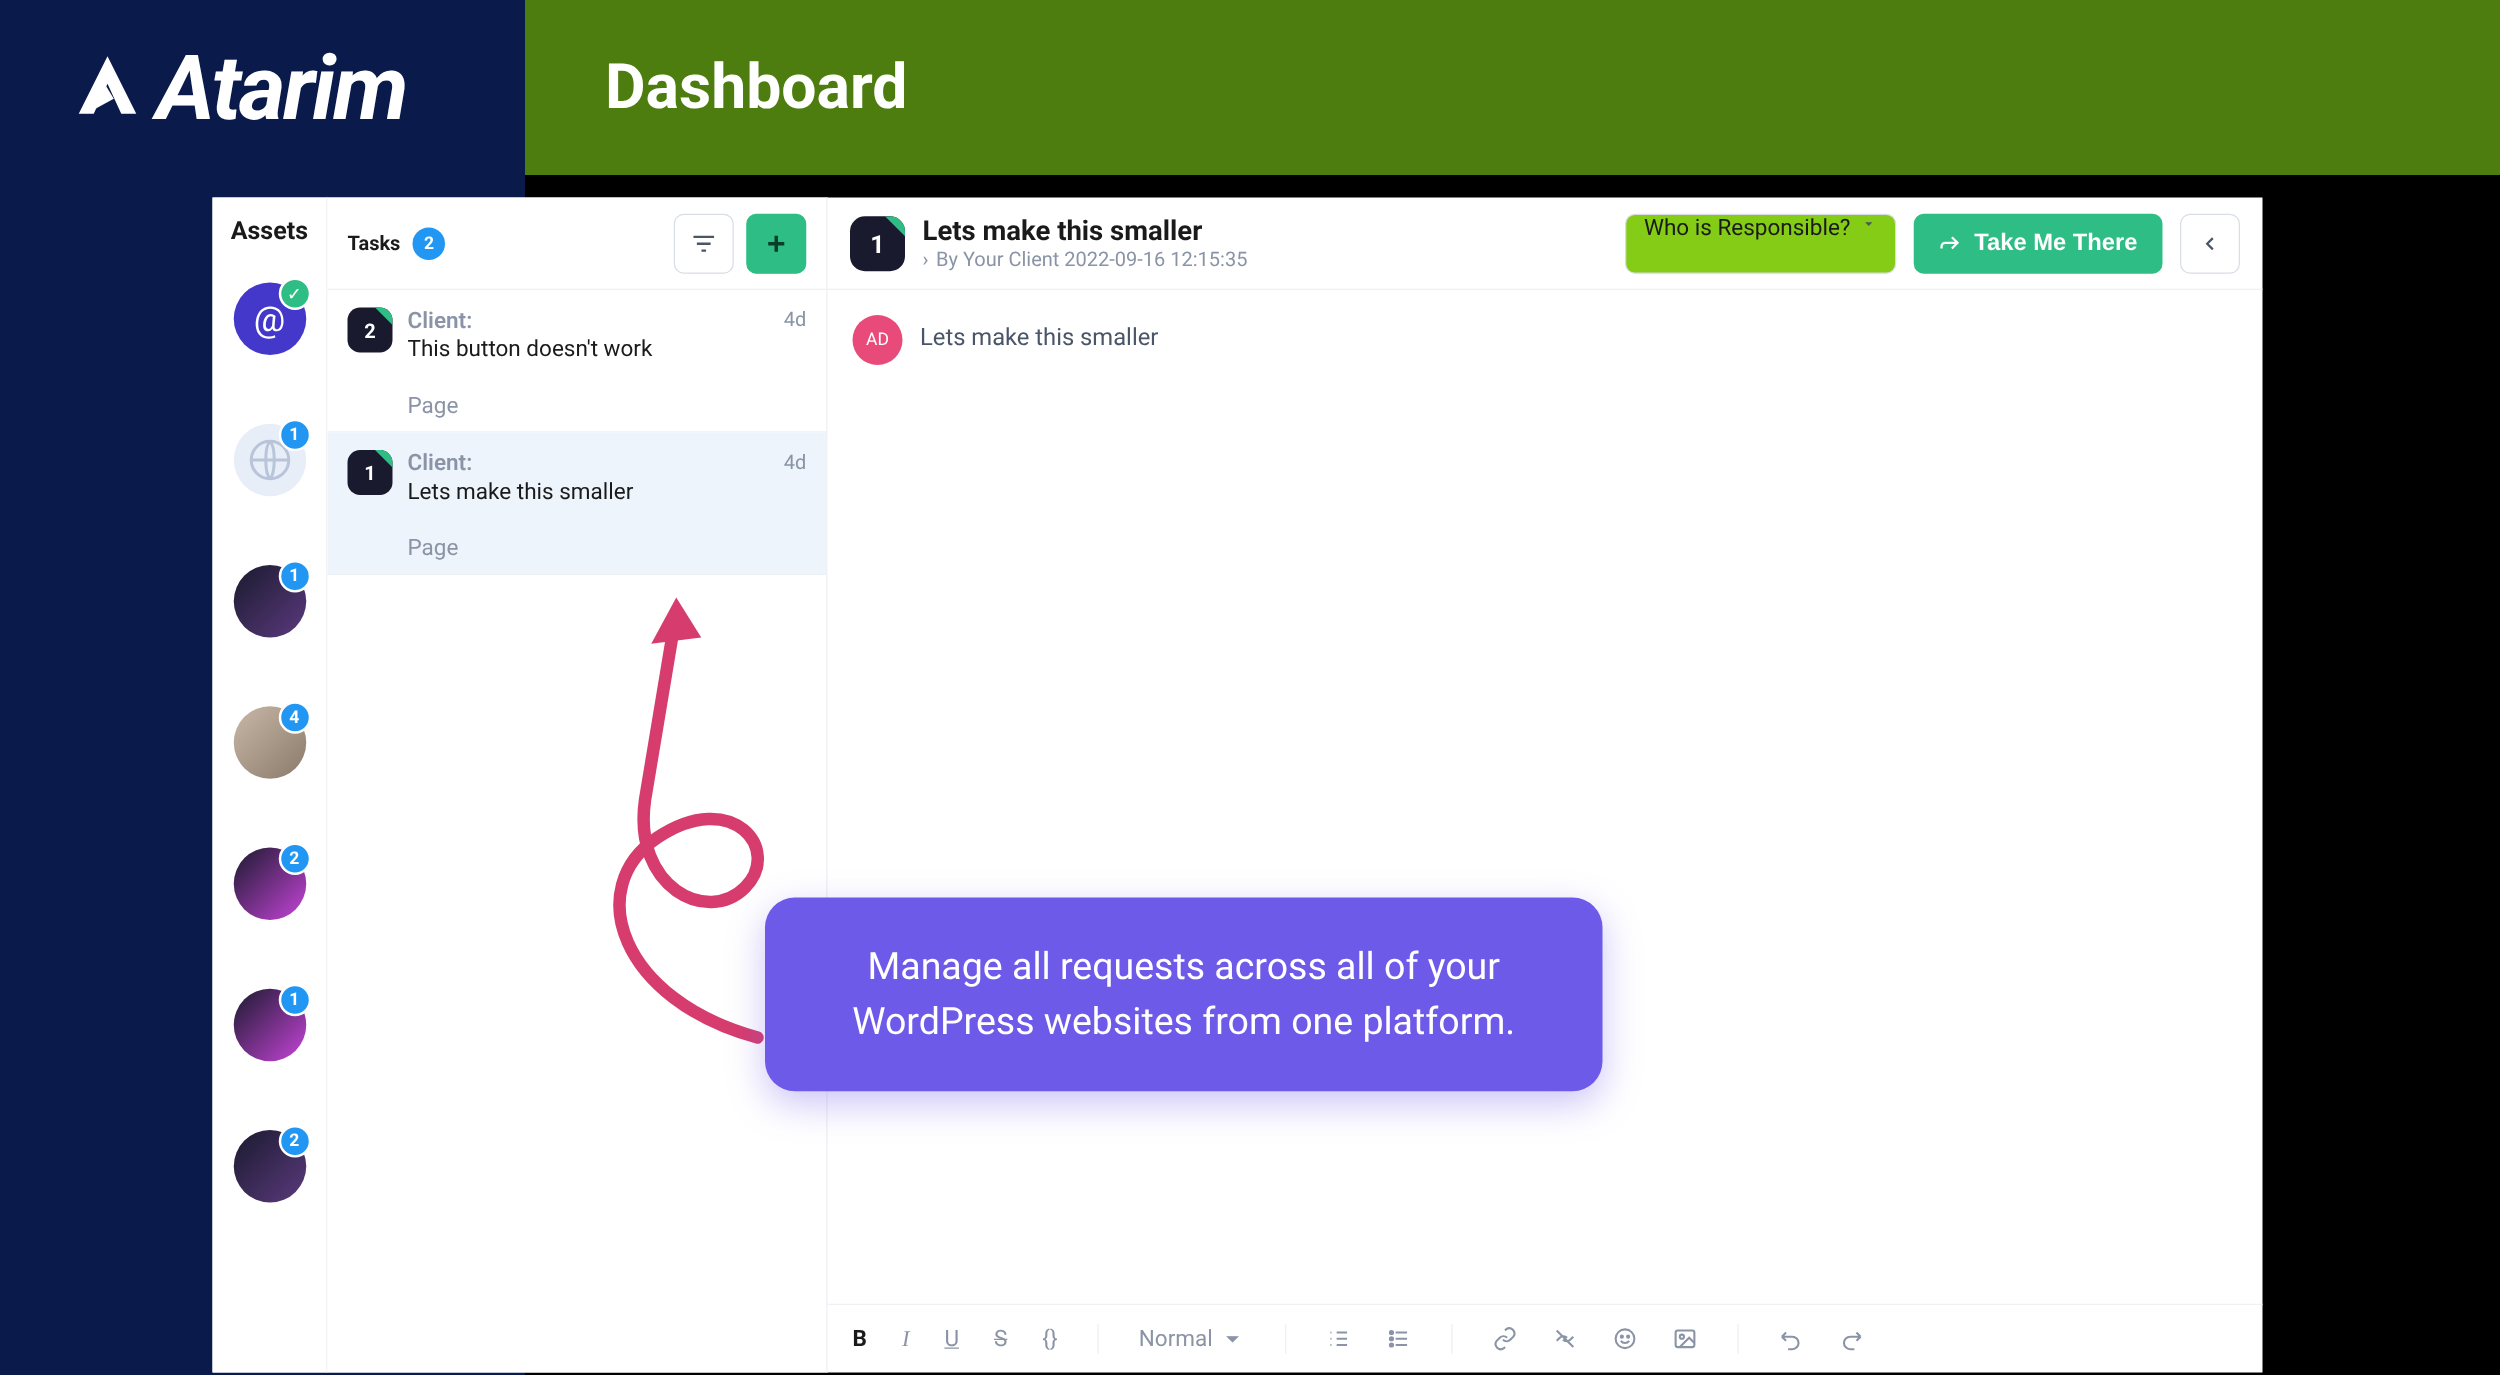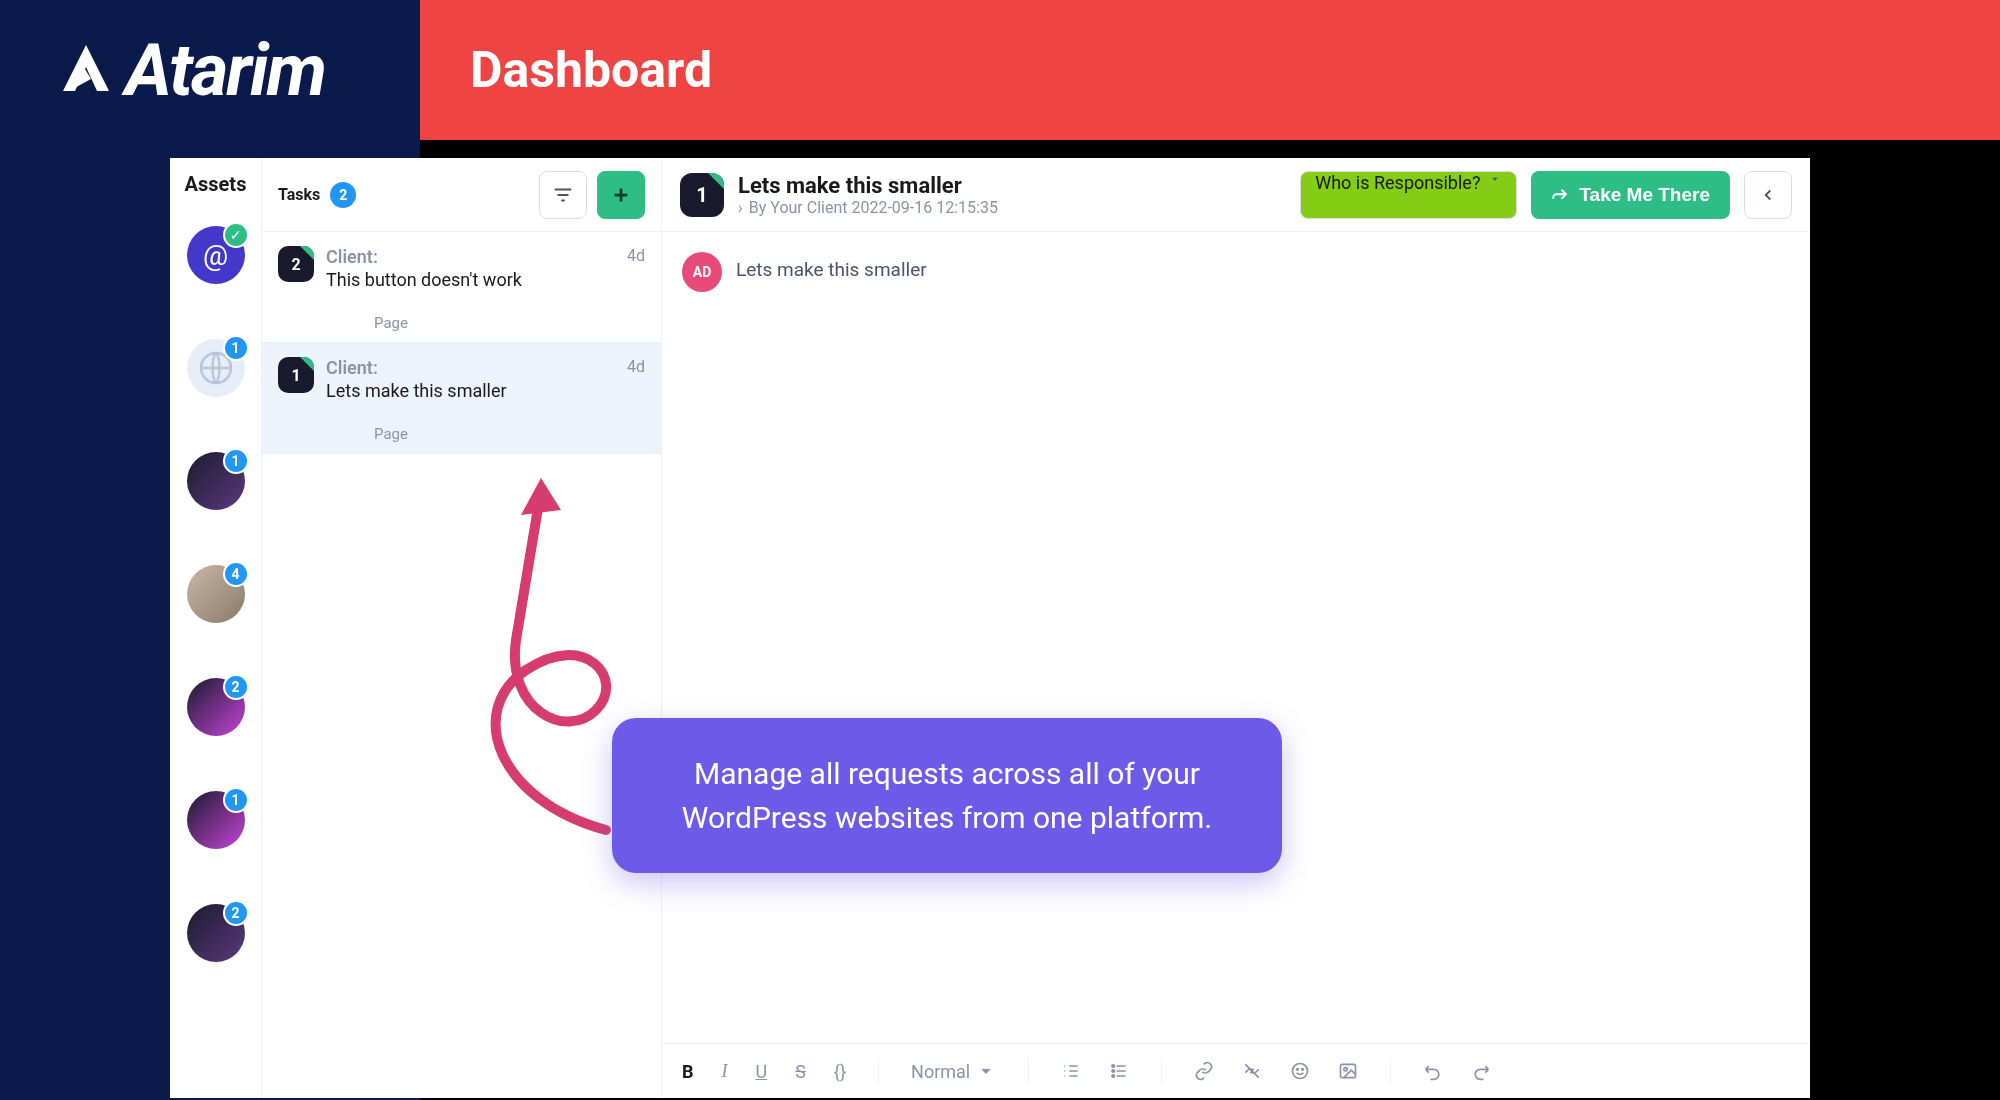--- a/index.html
+++ b/index.html
@@ -3,21 +3,21 @@
 <meta charset="utf-8">
 <style>
 * { margin: 0; padding: 0; box-sizing: border-box; }
 body { font-family: -apple-system, BlinkMacSystemFont, 'Segoe UI', Roboto, sans-serif; background: #000; width: 2000px; height: 1100px; overflow: hidden; position: relative; }
 
 
 .outer { display: flex; height: 140px; }
 .logo-box { width: 420px; background: #0a1a4a; display: flex; align-items: center; padding-left: 55px; }
 .logo { display: flex; align-items: center; gap: 8px; }
 .logo-mark { font-size: 72px; font-weight: 700; color: #fff; font-style: italic; letter-spacing: -2px; }
-.title-box { flex: 1; background: #ef4444; display: flex; align-items: center; padding-left: 50px; }
+.title-box { flex: 1; background: #4d7c0f; display: flex; align-items: center; padding-left: 64px; }
 .title { font-size: 50px; font-weight: 700; color: #fff; }
 
 
 .navy-strip { position: absolute; left: 0; top: 140px; width: 420px; bottom: 0; background: #0a1a4a; }
 
 
 .dashboard { position: absolute; left: 170px; top: 158px; width: 1640px; height: 940px; background: #fff; display: flex; }
 
 
 .assets-rail { width: 92px; background: #fff; border-right: 1px solid #eef0f3; display: flex; flex-direction: column; align-items: center; padding-top: 14px; }
@@ -42,38 +42,38 @@
 .icon-btn svg { width: 22px; height: 22px; }
 
 .task-item { padding: 14px 16px 10px 16px; border-bottom: 1px solid #eef0f3; display: flex; gap: 12px; cursor: pointer; position: relative; }
 .task-item.selected { background: #eef4fb; }
 .task-badge { width: 36px; height: 36px; border-radius: 10px; background: #1a1a2e; color: #fff; font-weight: 700; font-size: 16px; display: flex; align-items: center; justify-content: center; flex-shrink: 0; position: relative; overflow: hidden; }
 .task-badge::after { content:''; position:absolute; top:0; right:0; width:0; height:0; border-left:14px solid transparent; border-top:14px solid #2ebd85; }
 .task-body { flex: 1; }
 .task-client { font-size: 18px; color: #8a94a6; font-weight: 600; }
 .task-title { font-size: 18px; color: #1a1a1a; margin-top: 2px; }
 .task-age { font-size: 16px; color: #8a94a6; position: absolute; right: 16px; top: 14px; }
-.task-page { font-size: 15px; color: #8a94a6; margin-top: 24px; margin-left: 48px; }
+.task-page { font-size: 18px; color: #8a94a6; margin-top: 24px; }
 
 
 .detail { flex: 1; display: flex; flex-direction: column; }
 .detail-header { height: 74px; display: flex; align-items: center; padding: 0 18px; border-bottom: 1px solid #eef0f3; gap: 14px; }
 .detail-badge { width: 44px; height: 44px; border-radius: 12px; background: #1a1a2e; color: #fff; font-weight: 700; font-size: 20px; display: flex; align-items: center; justify-content: center; position: relative; overflow:hidden; }
 .detail-badge::after { content:''; position:absolute; top:0; right:0; width:0; height:0; border-left:16px solid transparent; border-top:16px solid #2ebd85; }
 .detail-titles { display: flex; flex-direction: column; }
 .detail-title { font-size: 22px; font-weight: 700; color: #1a1a1a; }
 .detail-sub { font-size: 16px; color: #8a94a6; display: flex; align-items: center; gap: 6px; }
 .detail-spacer { flex: 1; }
 .dropdown { height: 48px; border: 1px solid #d8dde6; border-radius: 8px; background: #84cc16; padding: 0 14px; display: flex; gap: 8px; font-size: 18px; color: #1a1a1a; cursor: pointer; }
 .btn-primary { height: 48px; border-radius: 8px; background: #2ebd85; color: #fff; padding: 0 20px; display: flex; align-items: center; gap: 10px; font-size: 19px; font-weight: 600; cursor: pointer; border: none; }
 .btn-icon { width: 48px; height: 48px; border: 1px solid #d8dde6; border-radius: 8px; background: #fff; display: flex; align-items: center; justify-content: center; cursor: pointer; }
 
 .comments { flex: 1; padding: 20px; }
 .comment { display: flex; gap: 14px; }
-.avatar { width: 40px; height: 40px; border-radius: 50%; background: #e84a7a; color: #fff; font-size: 14px; font-weight: 700; display: flex; align-items: center; justify-content: center; flex-shrink: 0; }
+.avatar { width: 40px; height: 40px; border-radius: 50%; background: #e84a7a; color: #fff; font-size: 14px; font-weight: 400; display: flex; align-items: center; justify-content: center; flex-shrink: 0; }
 .comment-body { flex: 1; }
 .comment-head { display: flex; justify-content: space-between; align-items: baseline; }
 .comment-name { font-size: 20px; font-weight: 700; color: #1a1a1a; }
 .comment-time { font-size: 18px; color: #8a94a6; }
 .comment-text { font-size: 19px; color: #4a5568; margin-top: 6px; }
 
 .editor { border-top: 1px solid #eef0f3; }
 .toolbar { height: 54px; display: flex; align-items: center; padding: 0 20px; gap: 28px; color: #8a94a6; font-size: 18px; }
 .toolbar .sep { width: 1px; height: 24px; background: #eef0f3; margin: 0 4px; }
 .toolbar .tool { cursor: pointer; display: flex; align-items: center; gap: 6px; }

